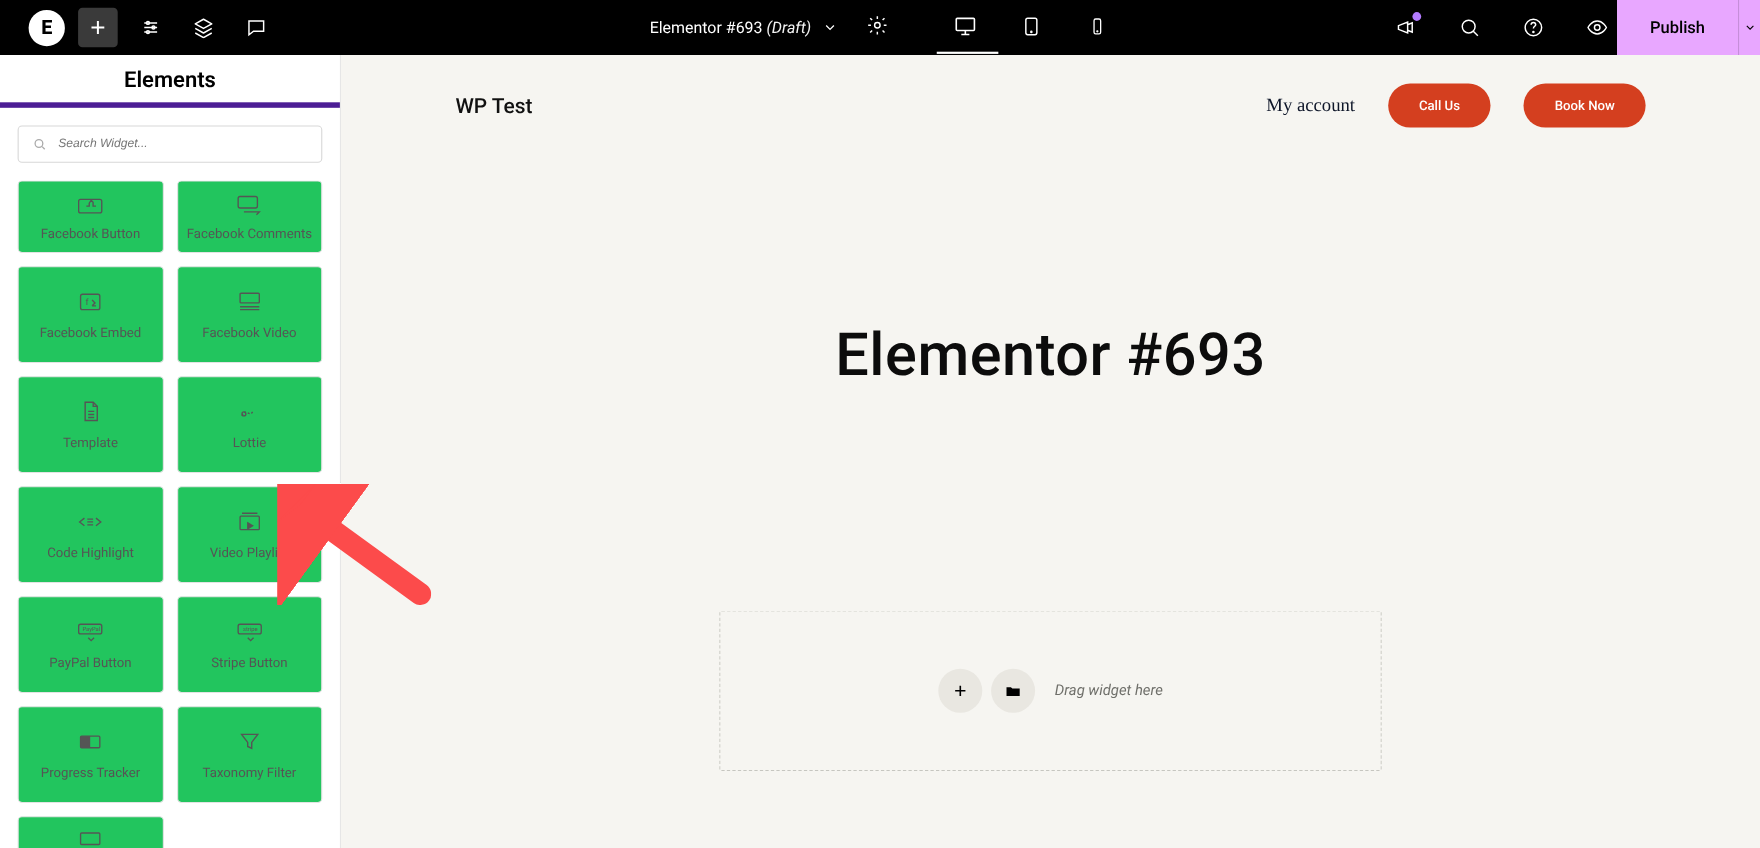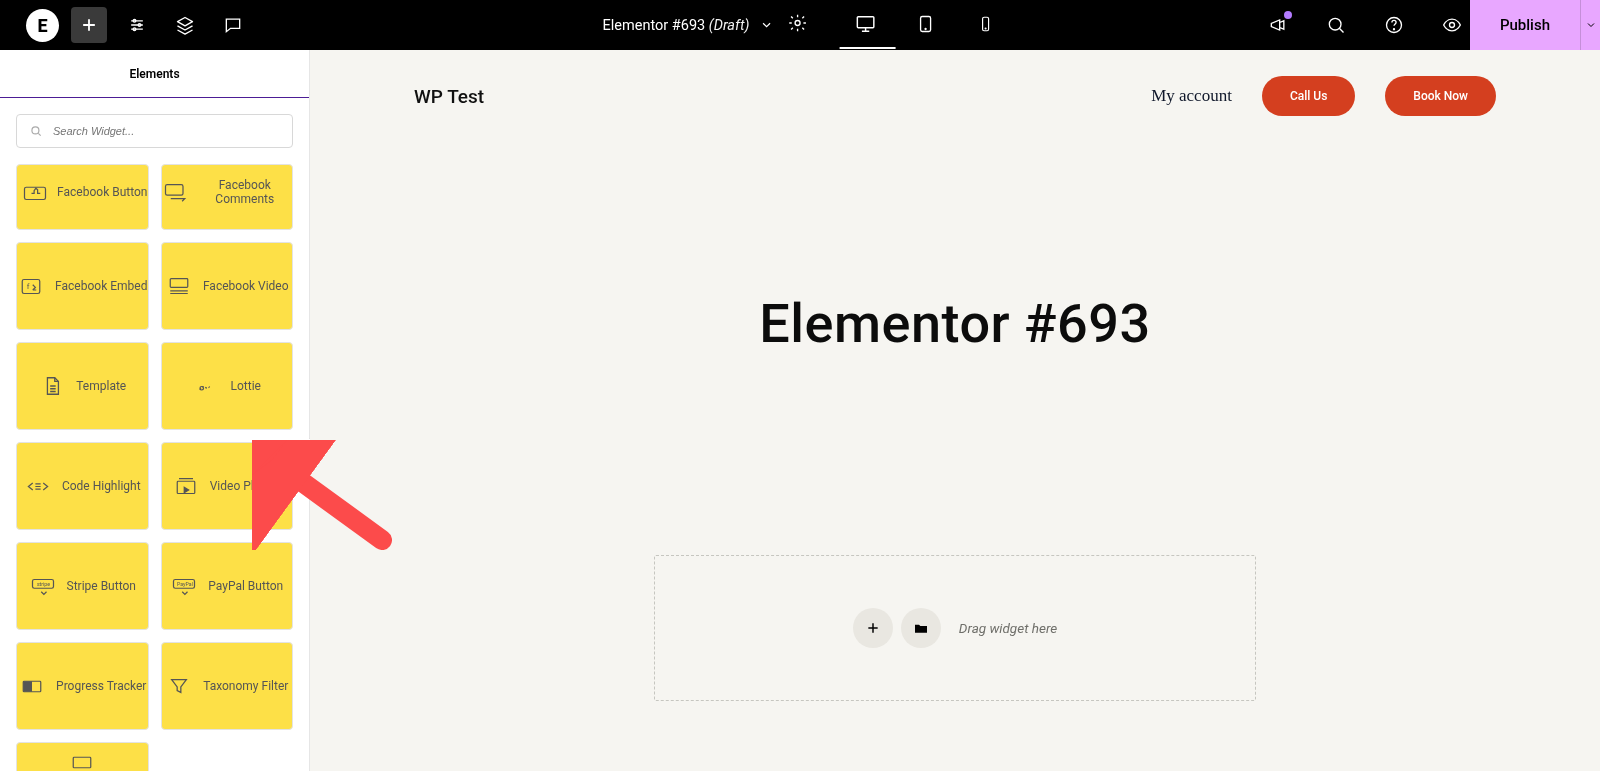--- a/index.html
+++ b/index.html
@@ -26,21 +26,21 @@
     width: 36px; height: 36px;
     display: flex; align-items: center; justify-content: center;
     border-radius: 4px; margin-left: 12px; cursor: pointer;
   }
   .tb-iconbtn.active { background: #3a3a3a; }
   .tb-iconbtn svg { width: 20px; height: 20px; stroke: #fff; fill: none; stroke-width: 1.6; }
   .tb-iconbtn.plus svg { stroke-width: 2.2; }
 
   .tb-center {
     position: absolute; left: 50%; top: 0; transform: translateX(-50%);
-    height: 100%; display: flex; align-items: center; gap: 2px;
+    height: 100%; display: flex; align-items: center; gap: 14px;
   }
   .doc-title-wrap { display: flex; align-items: center; gap: 10px; cursor: pointer; }
   .doc-title { font-size: 14.5px; }
   .doc-title em { font-style: italic; opacity: .95; }
   .chev { width: 14px; height: 14px; }
   .gear { width: 20px; height: 20px; margin-left: 12px; }
 
   .devices { display: flex; align-items: center; gap: 36px; margin-left: 44px; position: relative; }
   .device-btn { width: 24px; height: 24px; display: flex; align-items: center; justify-content: center; cursor: pointer; padding-bottom: 2px; }
   .device-underline { position: absolute; bottom: -12px; left: -14px; width: 56px; height: 2px; background: #fff; }
@@ -57,41 +57,41 @@
   .publish-caret { width: 20px; background: #e8a7ff; height: 50px; display: flex; align-items: center; justify-content: center; border-left: 1px solid rgba(0,0,0,.15); }
   .publish-caret svg { stroke: #000; }
 
   
   .workspace { display: flex; height: calc(771px - 50px); }
   .sidebar {
     width: 310px; border-right: 1px solid #e6e6e6; background: #fff;
     display: flex; flex-direction: column; position: relative;
   }
   .sb-header {
-    height: 48px; border-bottom: 1px solid #4c1d95;
+    height: 48px; border-bottom: 5px solid #4c1d95;
     display: flex; align-items: center; justify-content: center;
-    font-size: 12px; font-weight: 600;
+    font-size: 20px; font-weight: 600;
   }
   .sb-search-wrap { padding: 16px; }
   .sb-search {
     width: 100%; height: 34px; border: 1px solid #d8d8d8; border-radius: 4px;
     display: flex; align-items: center; padding: 0 12px; gap: 10px; color: #777;
   }
   .sb-search svg { width: 14px; height: 14px; stroke: #aaa; }
   .sb-search input {
     border: none; outline: none; flex: 1; font-size: 11px;
     font-style: italic; color: #888; background: transparent;
   }
 
   .widgets-scroll { flex: 1; overflow: hidden; padding: 0 16px; }
   .widget-grid { display: grid; grid-template-columns: 1fr 1fr; gap: 12px; }
   .widget-card {
     border: 1px solid #e3e3e3; border-radius: 4px; height: 88px;
-    display: flex; flex-direction: row; align-items: center; justify-content: center;
-    gap: 10px; cursor: grab; background: #fde047;
+    display: flex; flex-direction: column; align-items: center; justify-content: center;
+    gap: 10px; cursor: grab; background: #22c55e;
   }
   .widget-card.first-row { height: 66px; justify-content: flex-end; padding-bottom: 10px; gap: 8px; }
   .widget-icon { width: 28px; height: 22px; display: flex; align-items: center; justify-content: center; }
   .widget-icon svg { stroke: #555; fill: none; stroke-width: 1.4; }
   .widget-label { font-size: 12px; color: #555; text-align: center; }
 
   
   .collapse-handle {
     position: absolute; top: 388px; right: -18px;
     width: 18px; height: 30px; background: #fff; border: 1px solid #e0e0e0;
@@ -339,35 +339,35 @@
                 <path d="M8 3h16M14 13l5 3-5 3z" fill="#555"></path>
               </svg>
             </div>
           <div class="widget-label">Video Playlist</div>
         </div>
 
         <div class="widget-card">
           <div class="widget-icon">
               <svg viewBox="0 0 32 24" width="32">
                 <rect x="4" y="4" width="24" height="10" rx="2"></rect>
+                <text x="8" y="11" font-size="6" fill="#555" stroke="none">PayPal</text>
+                <path d="M14 18l3 3 3-3"></path>
+              </svg>
+            </div>
+          <div class="widget-label">PayPal Button</div>
+        </div>
+        <div class="widget-card">
+          <div class="widget-icon">
+              <svg viewBox="0 0 32 24" width="32">
+                <rect x="4" y="4" width="24" height="10" rx="2"></rect>
                 <text x="9" y="11" font-size="6" fill="#555" stroke="none">stripe</text>
                 <path d="M14 18l3 3 3-3"></path>
               </svg>
             </div>
           <div class="widget-label">Stripe Button</div>
-        </div>
-        <div class="widget-card">
-          <div class="widget-icon">
-              <svg viewBox="0 0 32 24" width="32">
-                <rect x="4" y="4" width="24" height="10" rx="2"></rect>
-                <text x="8" y="11" font-size="6" fill="#555" stroke="none">PayPal</text>
-                <path d="M14 18l3 3 3-3"></path>
-              </svg>
-            </div>
-          <div class="widget-label">PayPal Button</div>
         </div>
 
         <div class="widget-card">
           <div class="widget-icon">
               <svg viewBox="0 0 32 24" width="30">
                 <rect x="6" y="6" width="20" height="12" rx="1"></rect>
                 <rect x="6" y="6" width="10" height="12" fill="#555" stroke="none"></rect>
               </svg>
             </div>
           <div class="widget-label">Progress Tracker</div>

